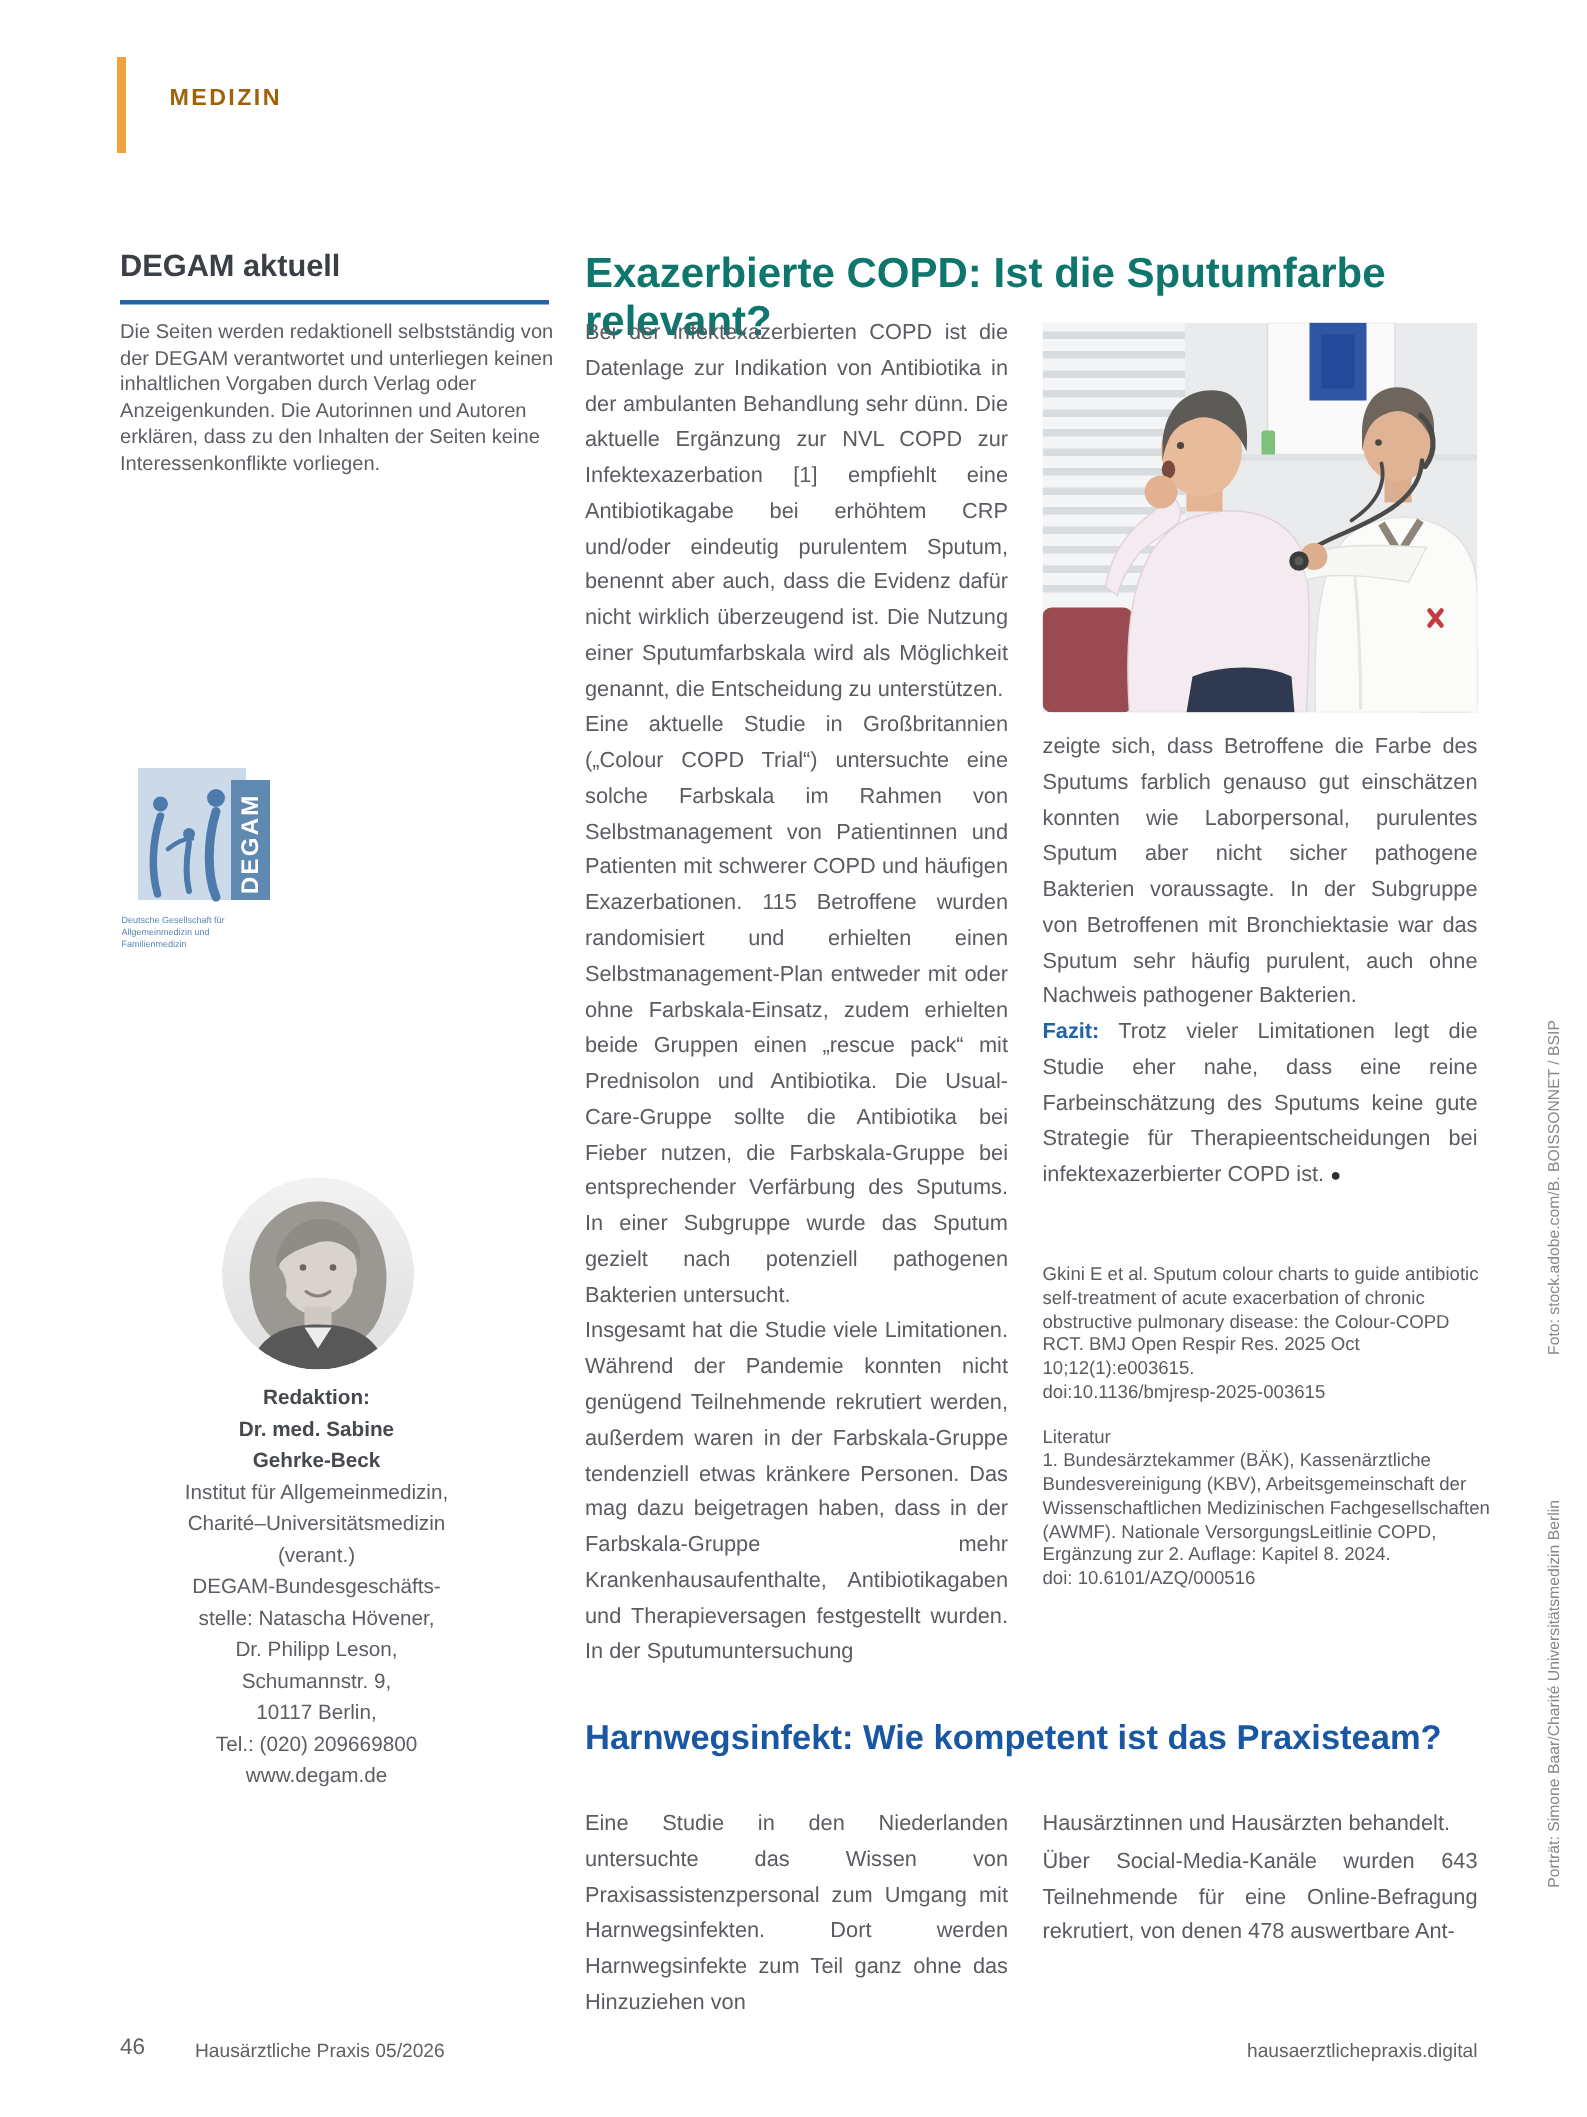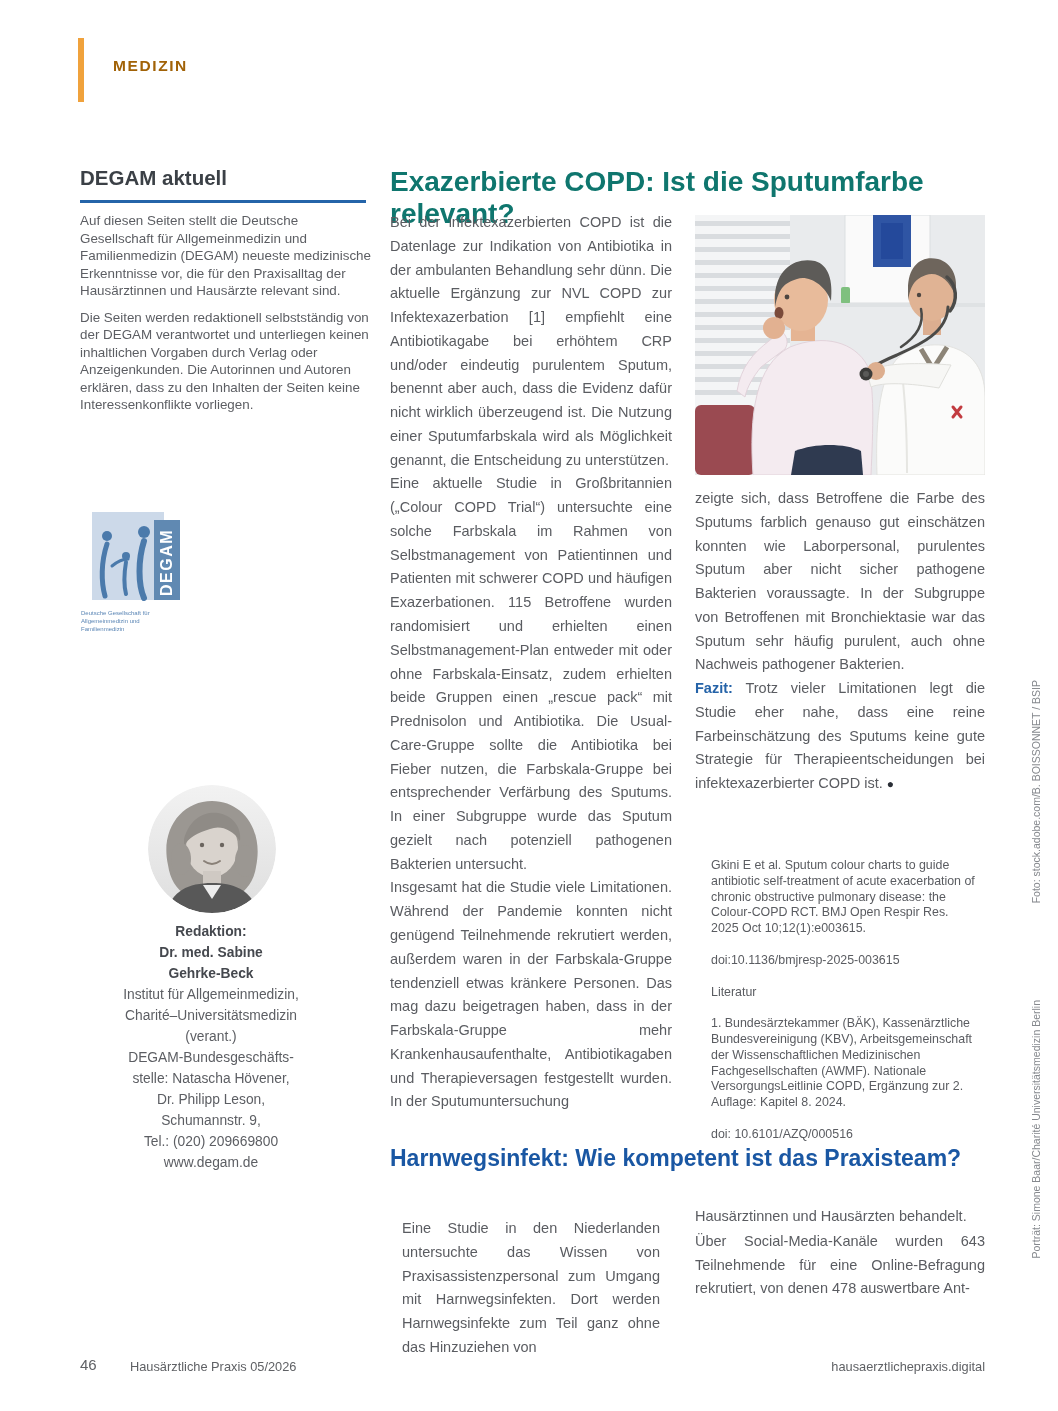--- a/index.html
+++ b/index.html
@@ -26,21 +26,21 @@
   .body-col{font-size:14.5px;line-height:1.64;color:#5A5C61;text-align:justify;}
   .a1-col1{left:390px;top:211px;width:282px;}
   .a1-col1 p{margin:0;}
   .photo{left:695px;top:215px;width:290px;height:260px;overflow:hidden;}
   .a1-col2{left:695px;top:487px;width:290px;}
   .a1-col2 p{margin:0;}
   .fazit{margin-top:24px;}
   .fazit-label{color:#2563A8;font-weight:bold;}
   .endbullet{color:#2A2E36;font-size:12px;}
   .cite{left:695px;top:842px;width:300px;font-size:12.4px;line-height:1.27;color:#5A5C61;}
-  .cite p{margin:16px;}
+  .cite p{margin:0;}
   .cite .gap{margin-top:14px;}
 
   
   .a2-title{left:390px;top:1145px;width:600px;font-size:23px;font-weight:bold;color:#1A57A3;}
   .a2-col1{left:390px;top:1205px;width:282px;}
   .a2-col2{left:695px;top:1205px;width:290px;}
   .a2-col2 p{margin:0 0 1px 0;}
 
   
   .foot-num{left:80px;top:1356px;font-size:15px;color:#5F6165;}
@@ -54,21 +54,20 @@
 </style>
 </head>
 <body>
 
 <div class="abs kicker-bar"></div>
 <div class="abs kicker">MEDIZIN</div>
 
 <div class="abs sb-title">DEGAM aktuell</div>
 <div class="abs sb-rule"></div>
 <div class="abs sb-intro">
-  <p>Auf diesen Seiten stellt die Deutsche Gesellschaft für Allgemeinmedizin und Familienmedizin (DEGAM) neueste medizinische Erkenntnisse vor, die für den Praxisalltag der Hausärztinnen und Hausärzte relevant sind.</p>
   <p>Die Seiten werden redaktionell selbstständig von der DEGAM verantwortet und unterliegen keinen inhaltlichen Vorgaben durch Verlag oder Anzeigenkunden. Die Autorinnen und Autoren erklären, dass zu den Inhalten der Seiten keine Interessenkonflikte vorliegen.</p>
 </div>
 
 <div class="abs degam-logo">
   <svg width="110" height="92" viewBox="0 0 88 92">
     <rect x="0" y="2" width="72" height="88" fill="#CCD9E9"></rect>
     <g stroke="#4B7AAB" fill="none" stroke-linecap="round">
       <circle cx="15" cy="26" r="5" fill="#4B7AAB" stroke="none"></circle>
       <path d="M15,34 C9,52 9,72 13,86" stroke-width="5"></path>
       <path d="M20,56 C26,51 31,49 36,49" stroke-width="3"></path>
@@ -118,20 +117,21 @@
   <div class="b">Redaktion:</div>
   <div class="b">Dr. med. Sabine</div>
   <div class="b">Gehrke-Beck</div>
   <div>Institut für Allgemeinmedizin,</div>
   <div>Charité–Universitätsmedizin</div>
   <div>(verant.)</div>
   <div>DEGAM-Bundesgeschäfts-</div>
   <div>stelle: Natascha Hövener,</div>
   <div>Dr. Philipp Leson,</div>
   <div>Schumannstr. 9,</div>
+  <div>10117 Berlin,</div>
   <div>Tel.: (020) 209669800</div>
   <div>www.degam.de</div>
 </div>
 
 <h1 class="abs a1-title" style="margin:0;">Exazerbierte COPD: Ist die Sputumfarbe relevant?</h1>
 
 <div class="abs body-col a1-col1">
   <p>Bei der infektexazerbierten COPD ist die Datenlage zur Indikation von Antibiotika in der ambulanten Behandlung sehr dünn. Die aktuelle Ergänzung zur NVL COPD zur Infektexazerbation [1] empfiehlt eine Antibiotikagabe bei erhöhtem CRP und/oder eindeutig purulentem Sputum, benennt aber auch, dass die Evidenz dafür nicht wirklich überzeugend ist. Die Nutzung einer Sputumfarbskala wird als Möglichkeit genannt, die Entscheidung zu unterstützen.</p>
   <p>Eine aktuelle Studie in Großbritannien („Colour COPD Trial“) untersuchte eine solche Farbskala im Rahmen von Selbstmanagement von Patientinnen und Patienten mit schwerer COPD und häufigen Exazerbationen. 115 Betroffene wurden randomisiert und erhielten einen Selbstmanagement-Plan entweder mit oder ohne Farbskala-Einsatz, zudem erhielten beide Gruppen einen „rescue pack“ mit Prednisolon und Antibiotika. Die Usual-Care-Gruppe sollte die Antibiotika bei Fieber nutzen, die Farbskala-Gruppe bei entsprechender Verfärbung des Sputums. In einer Subgruppe wurde das Sputum gezielt nach potenziell pathogenen Bakterien untersucht.</p>
   <p>Insgesamt hat die Studie viele Limitationen. Während der Pandemie konnten nicht genügend Teilnehmende rekrutiert werden, außerdem waren in der Farbskala-Gruppe tendenziell etwas kränkere Personen. Das mag dazu beigetragen haben, dass in der Farbskala-Gruppe mehr Krankenhausaufenthalte, Antibiotikagaben und Therapieversagen festgestellt wurden. In der Sputumuntersuchung</p>
@@ -202,21 +202,21 @@
   <p>Gkini E et al. Sputum colour charts to guide antibiotic self-treatment of acute exacerbation of chronic obstructive pulmonary disease: the Colour-COPD RCT. BMJ Open Respir Res. 2025 Oct 10;12(1):e003615.</p>
   <p>doi:10.1136/bmjresp-2025-003615</p>
   <p class="gap">Literatur</p>
   <p>1. Bundesärztekammer (BÄK), Kassenärztliche Bundesvereinigung (KBV), Arbeitsgemeinschaft der Wissenschaftlichen Medizinischen Fachgesellschaften (AWMF). Nationale VersorgungsLeitlinie COPD, Ergänzung zur 2. Auflage: Kapitel 8. 2024.</p>
   <p>doi: 10.6101/AZQ/000516</p>
 </div>
 
 <h1 class="abs a2-title" style="margin:0;">Harnwegsinfekt: Wie kompetent ist das Praxisteam?</h1>
 
 <div class="abs body-col a2-col1">
-  <p style="margin:12px;">Eine Studie in den Niederlanden untersuchte das Wissen von Praxisassistenzpersonal zum Umgang mit Harnwegsinfekten. Dort werden Harnwegsinfekte zum Teil ganz ohne das Hinzuziehen von</p>
+  <p style="margin:0;">Eine Studie in den Niederlanden untersuchte das Wissen von Praxisassistenzpersonal zum Umgang mit Harnwegsinfekten. Dort werden Harnwegsinfekte zum Teil ganz ohne das Hinzuziehen von</p>
 </div>
 <div class="abs body-col a2-col2">
   <p>Hausärztinnen und Hausärzten behandelt.</p>
   <p>Über Social-Media-Kanäle wurden 643 Teilnehmende für eine Online-Befragung rekrutiert, von denen 478 auswertbare Ant-</p>
 </div>
 
 <div class="abs foot-num">46</div>
 <div class="abs foot-journal">Hausärztliche Praxis 05/2026</div>
 <div class="abs foot-site">hausaerztlichepraxis.digital</div>
 

